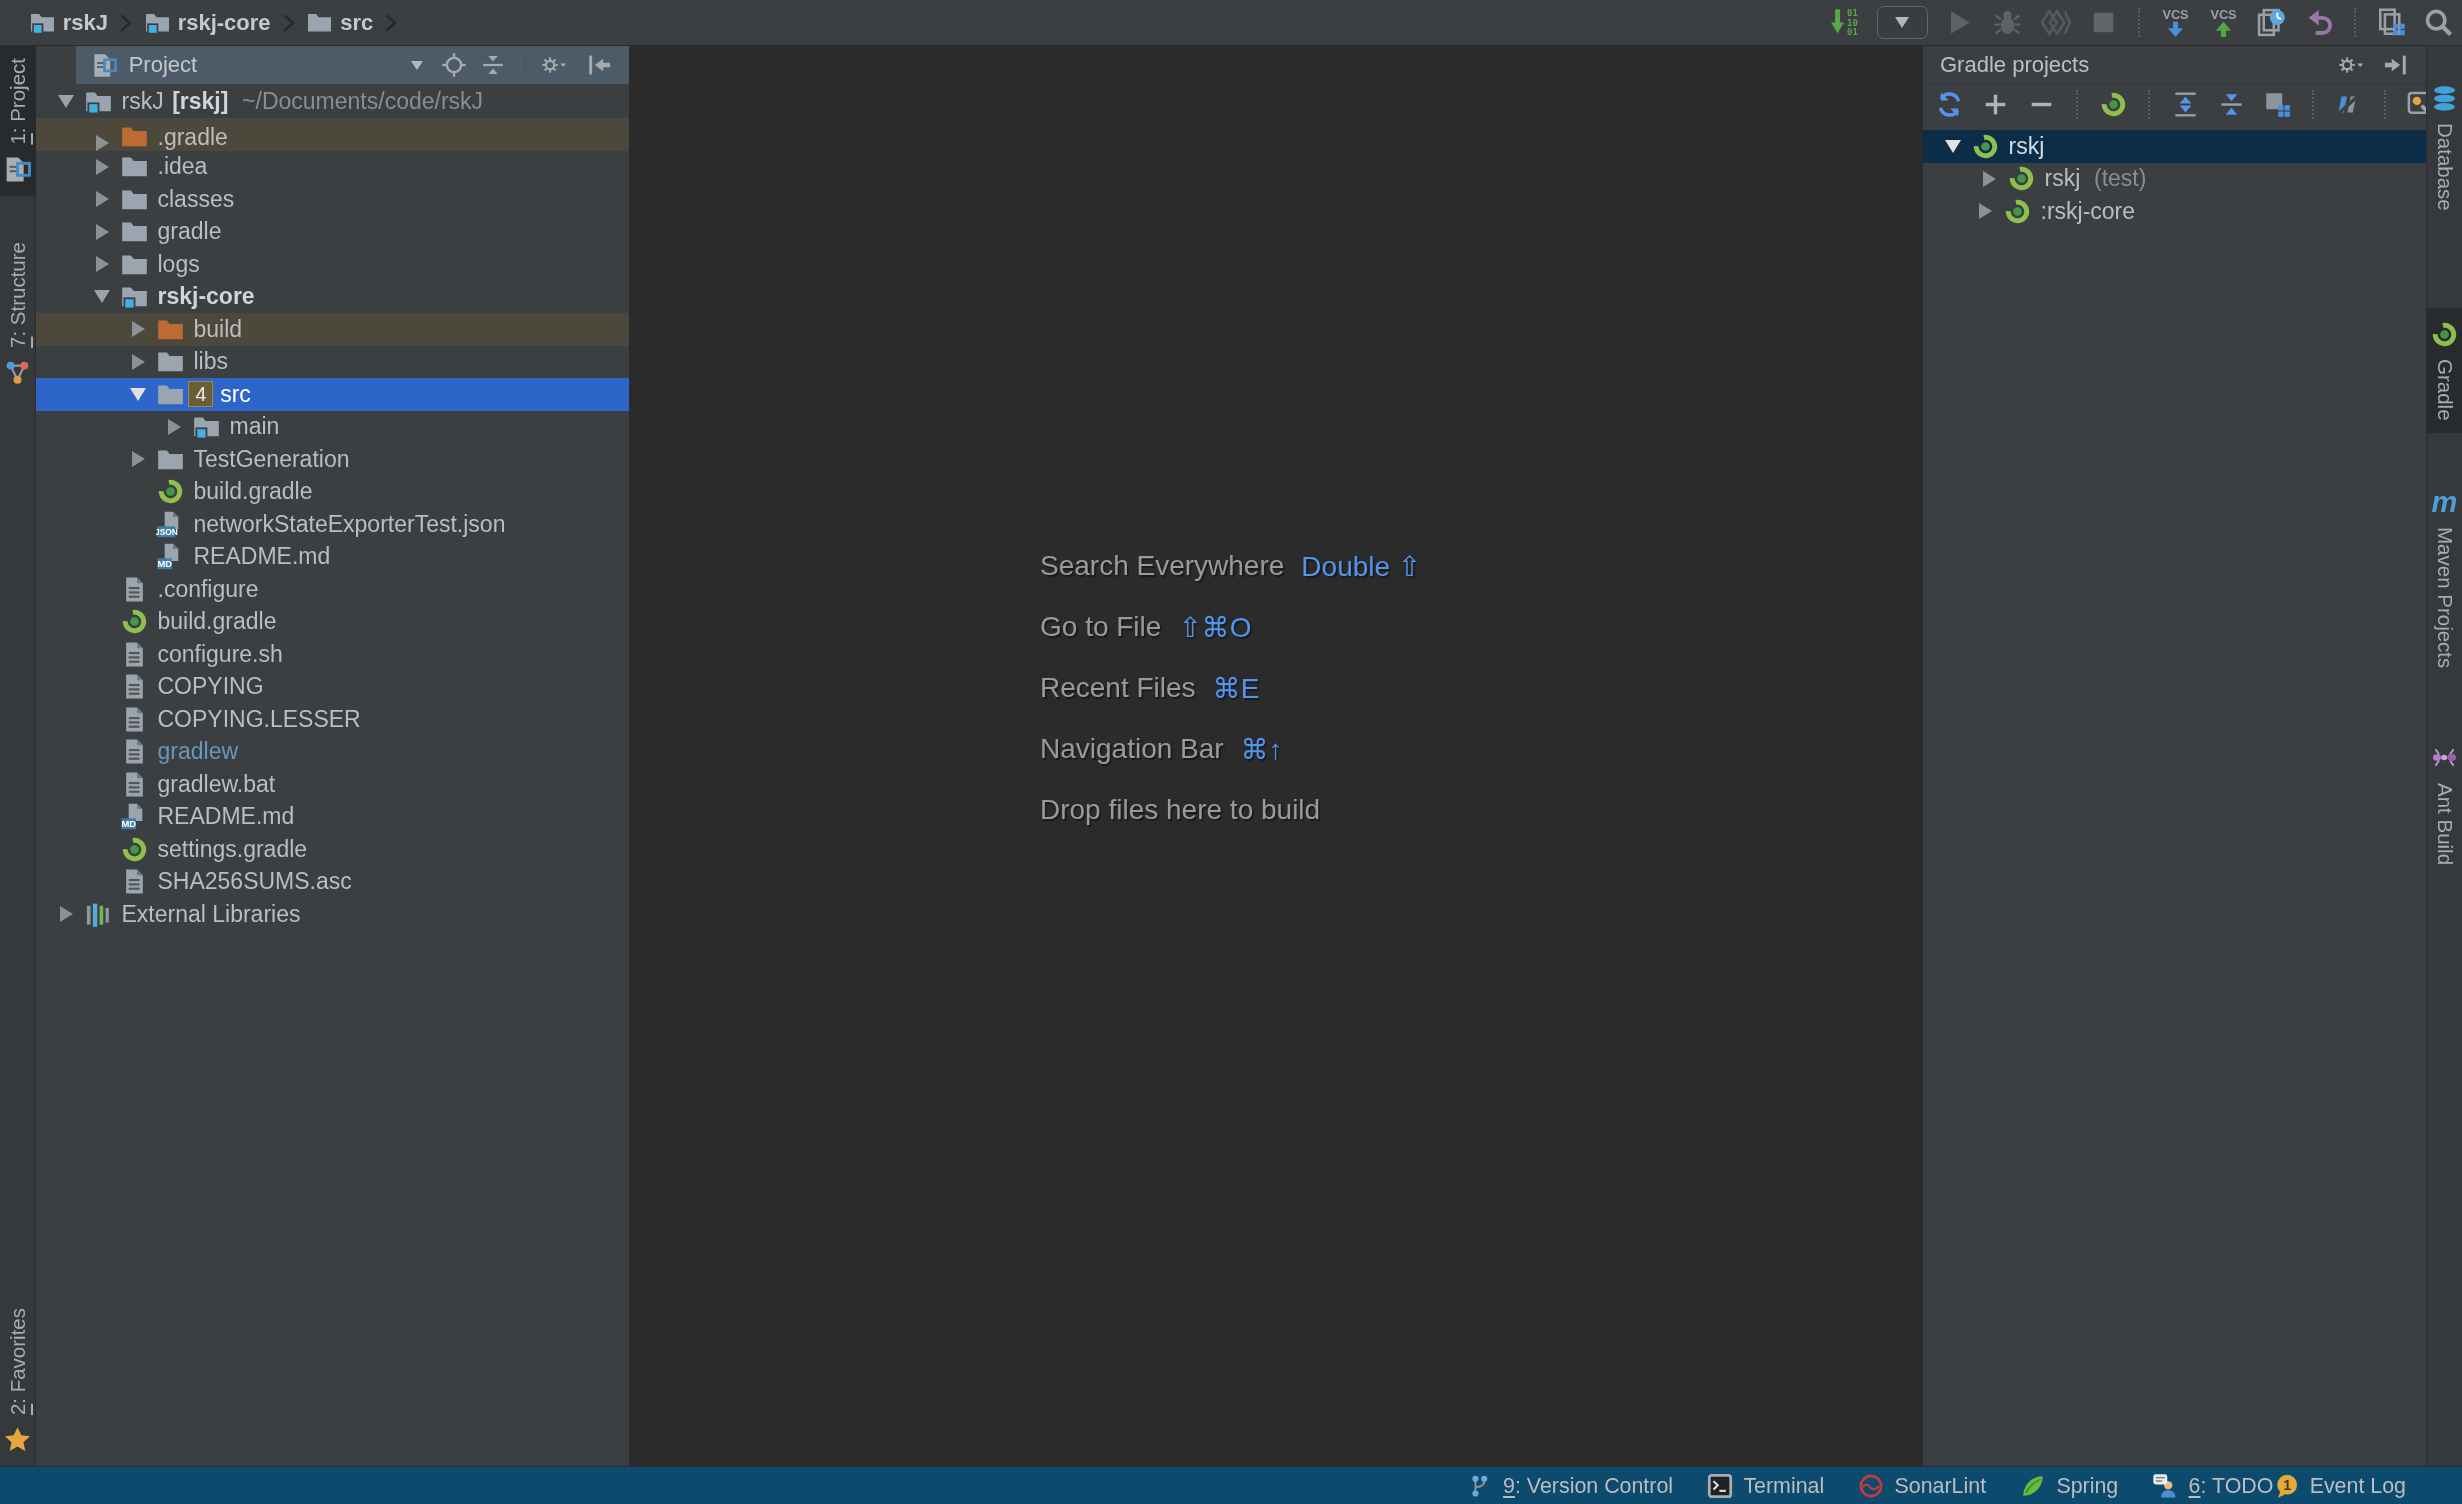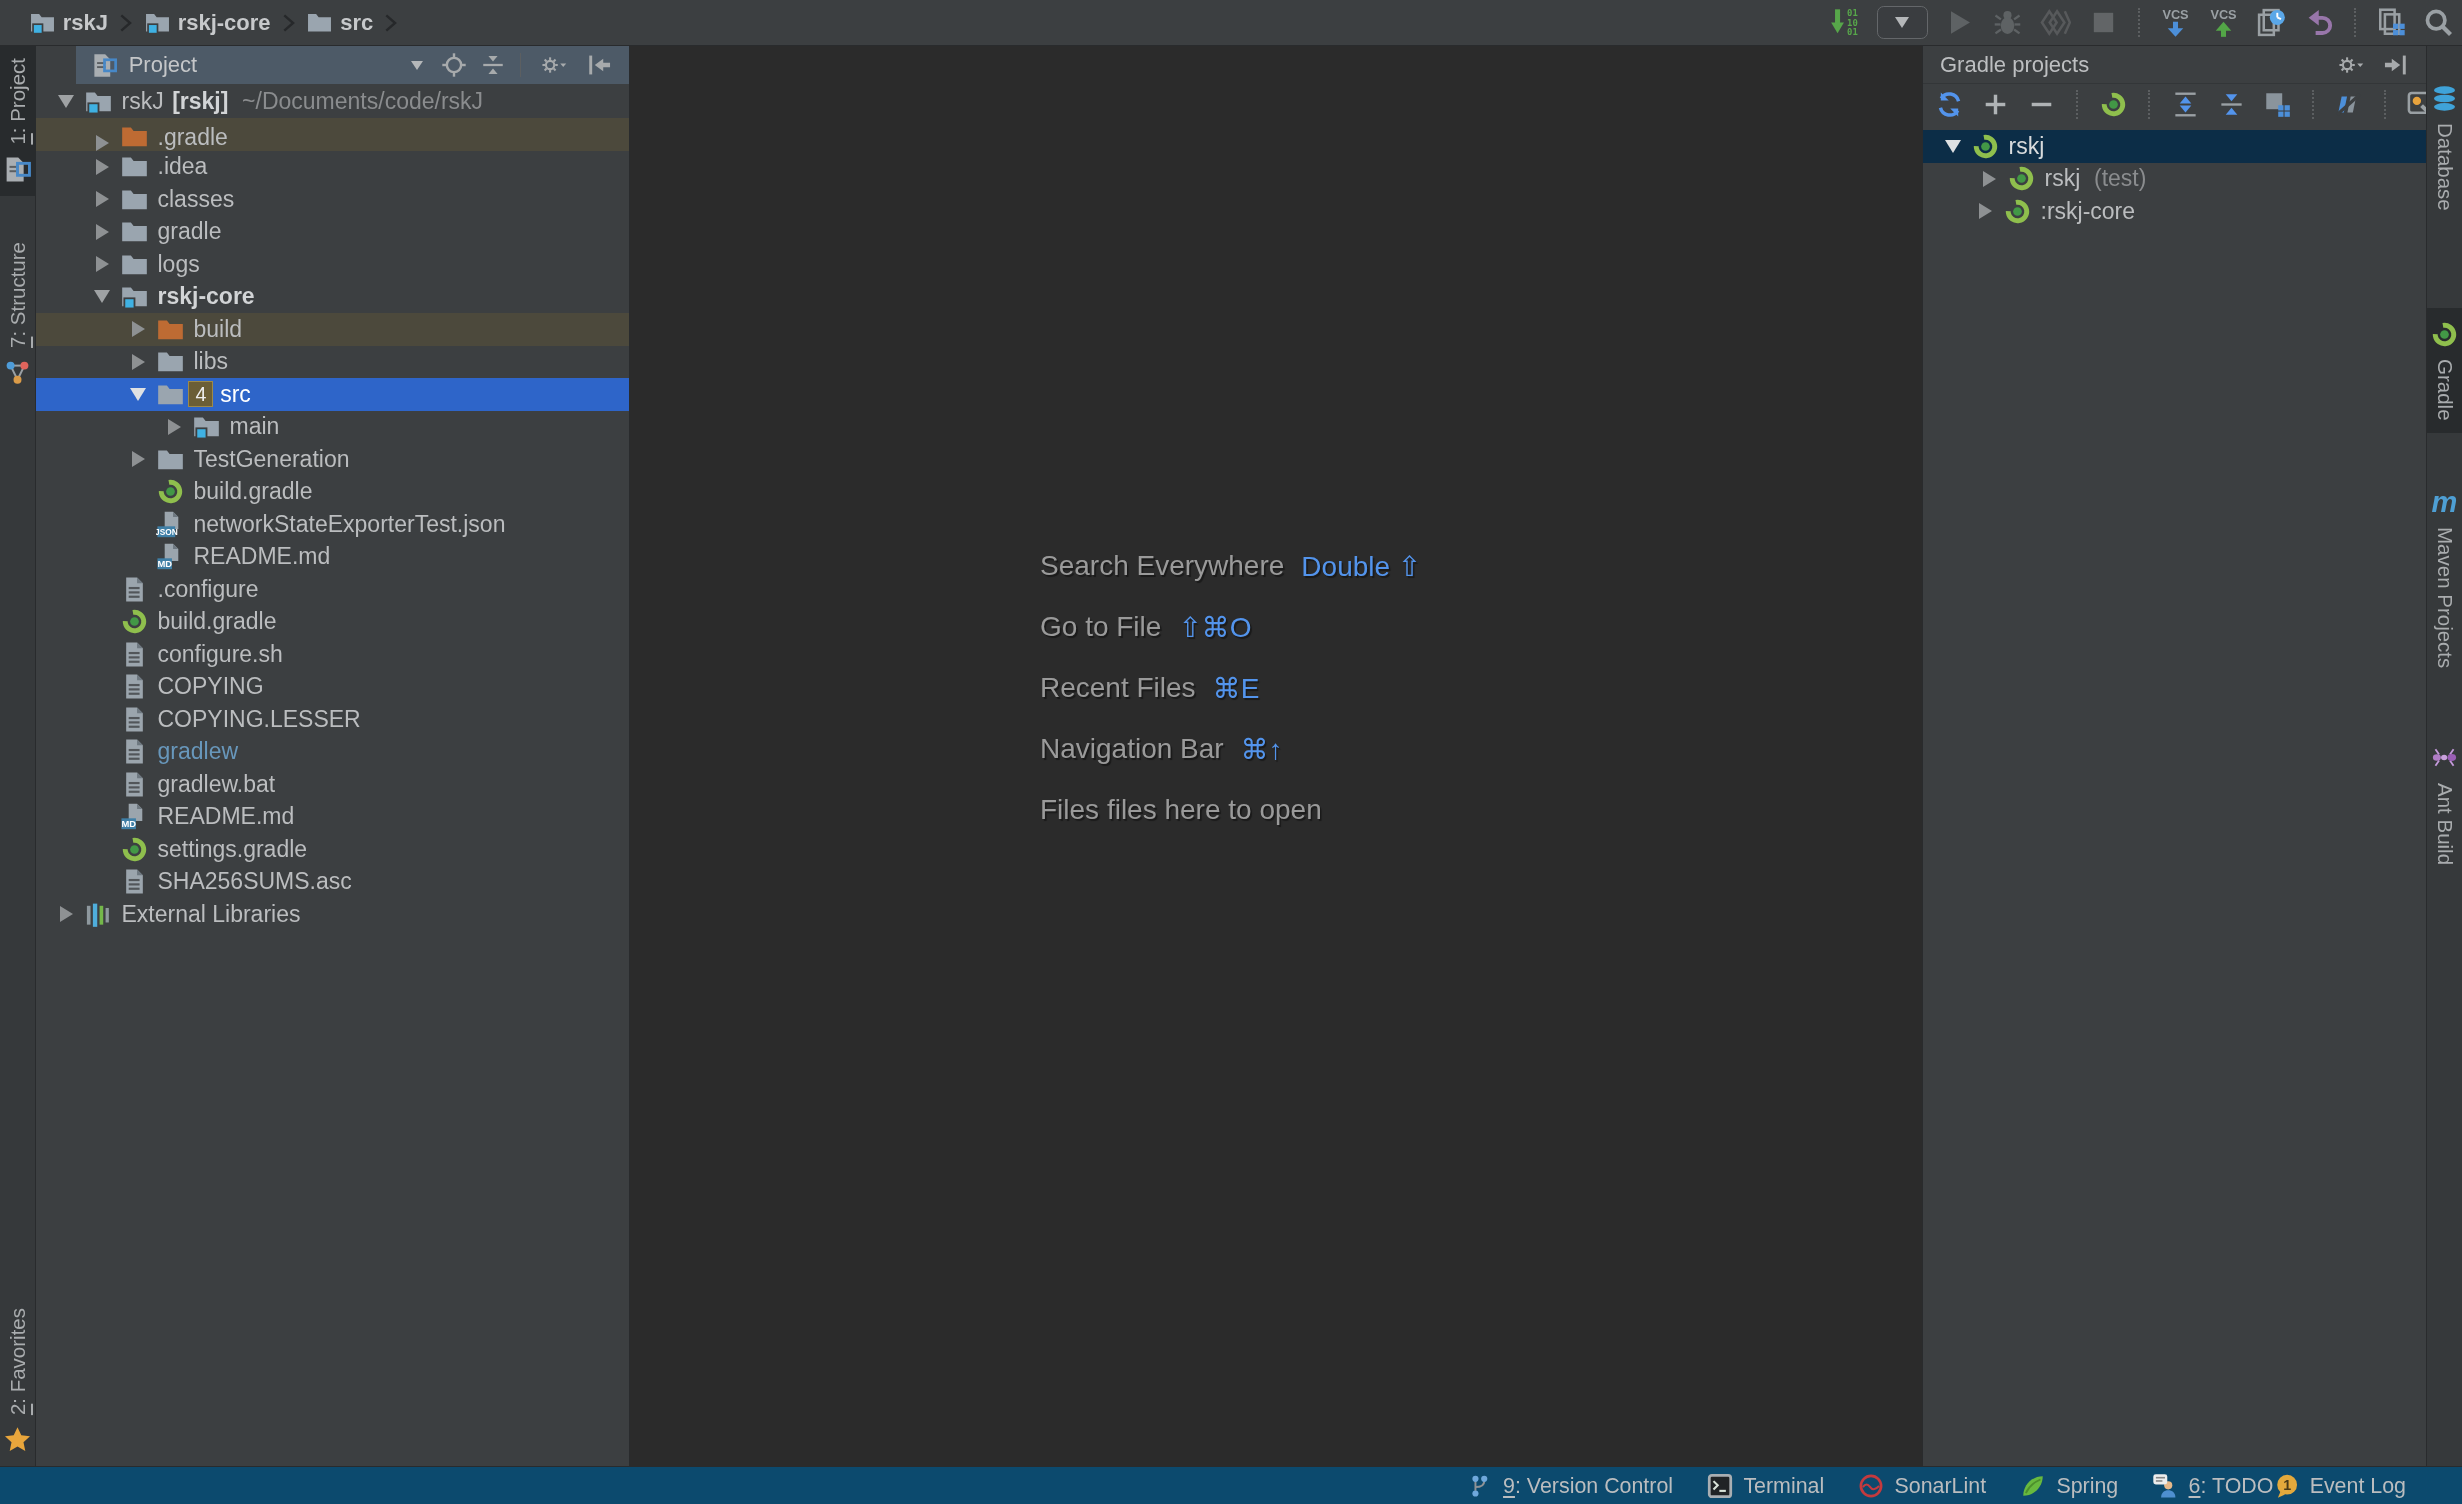--- a/index.html
+++ b/index.html
@@ -667,21 +667,21 @@
           </div>
           <div class="sc-line">
             <span>Recent Files</span>
             <span class="sc-keys">⌘E</span>
           </div>
           <div class="sc-line">
             <span>Navigation Bar</span>
             <span class="sc-keys">⌘↑</span>
           </div>
           <div class="sc-line">
-            <span>Files files here to open</span>
+            <span>Drop files here to build</span>
           </div>
         </div>
     </div>
     <div class="gradle-panel">
       <div class="panel-header">
         <span>Gradle projects</span>
         <div class="header-actions" id="gradleHeaderActions">
             <span class="hi wide">
               <svg viewBox="0 0 20 16" xmlns="http://www.w3.org/2000/svg">
                 <circle cx="7" cy="8" r="3.2" fill="none" stroke="#A7AAAC" stroke-width="1.6"></circle>

